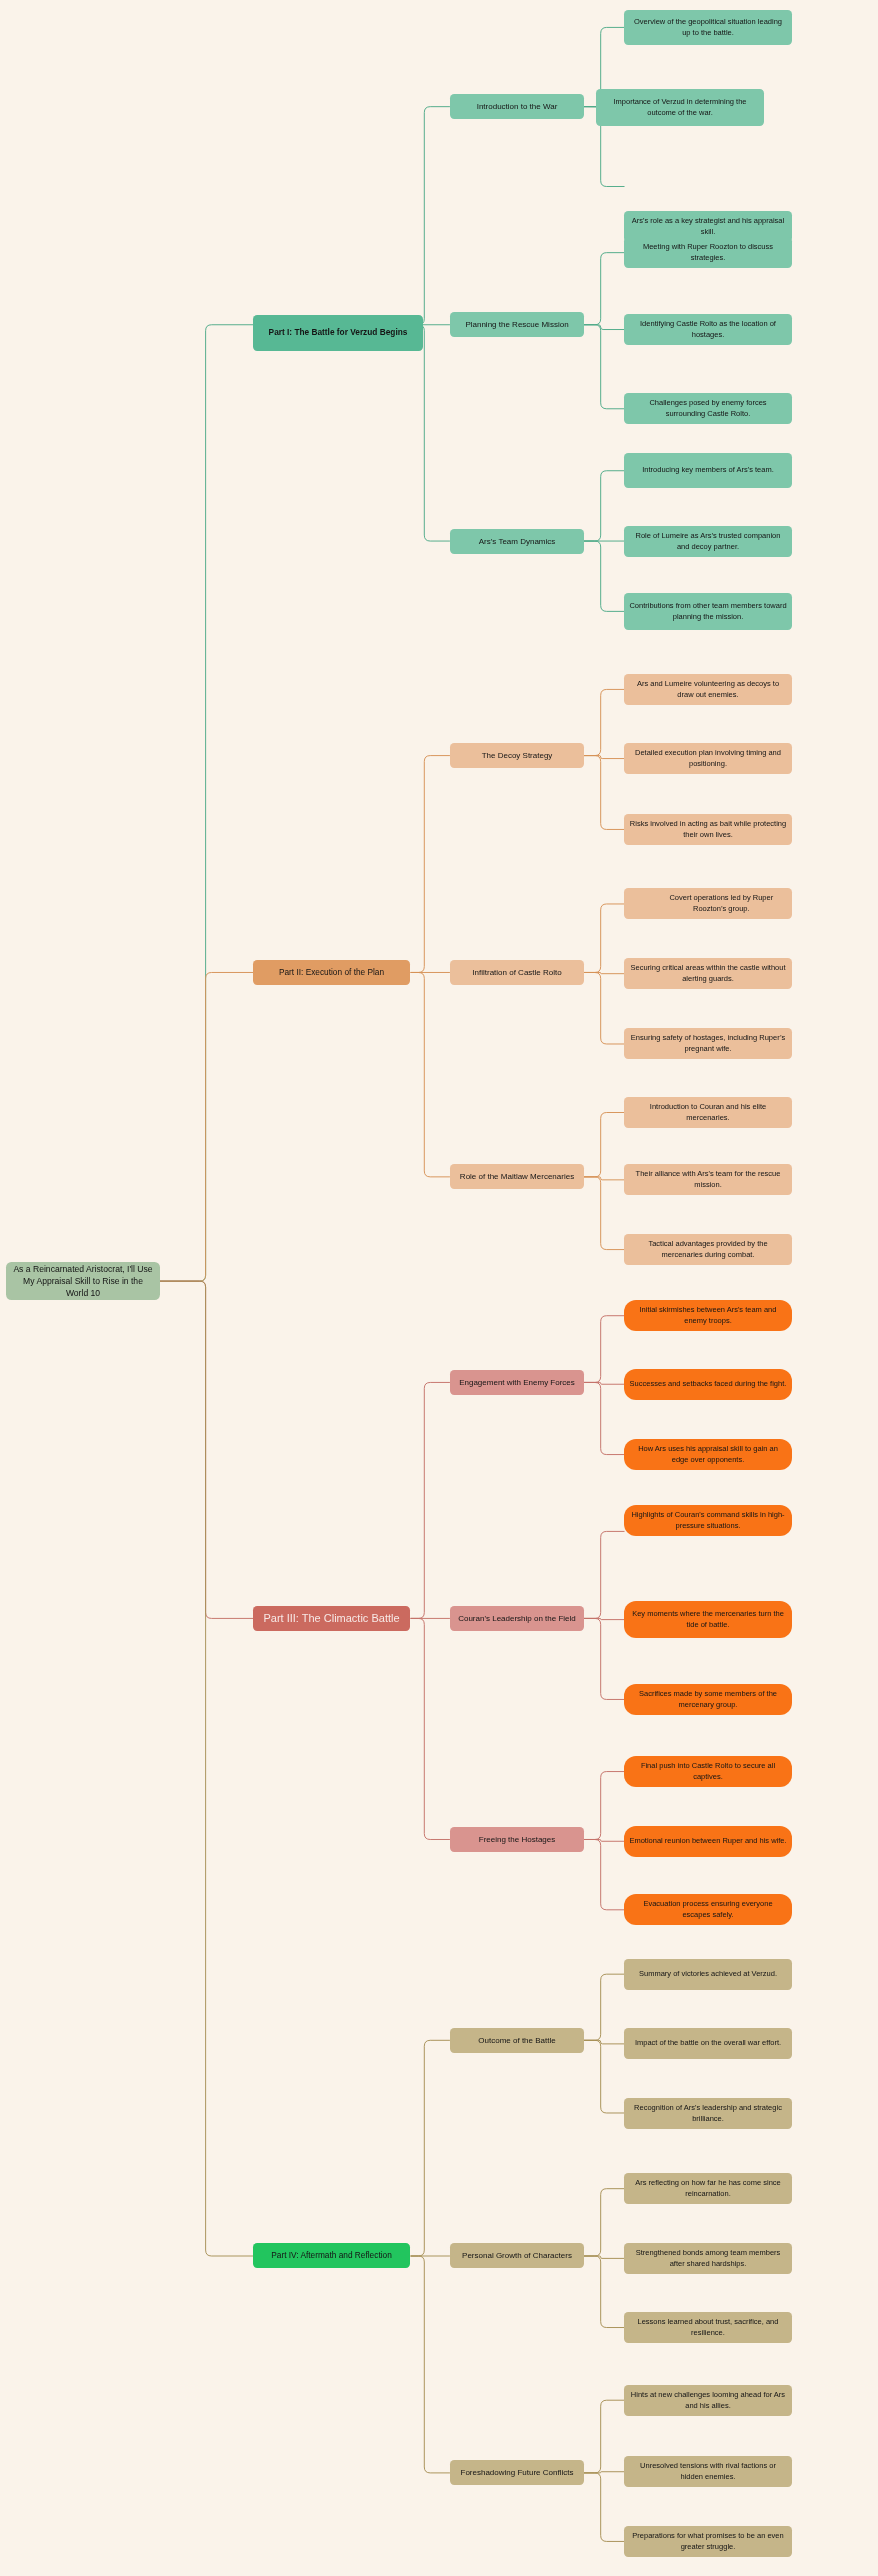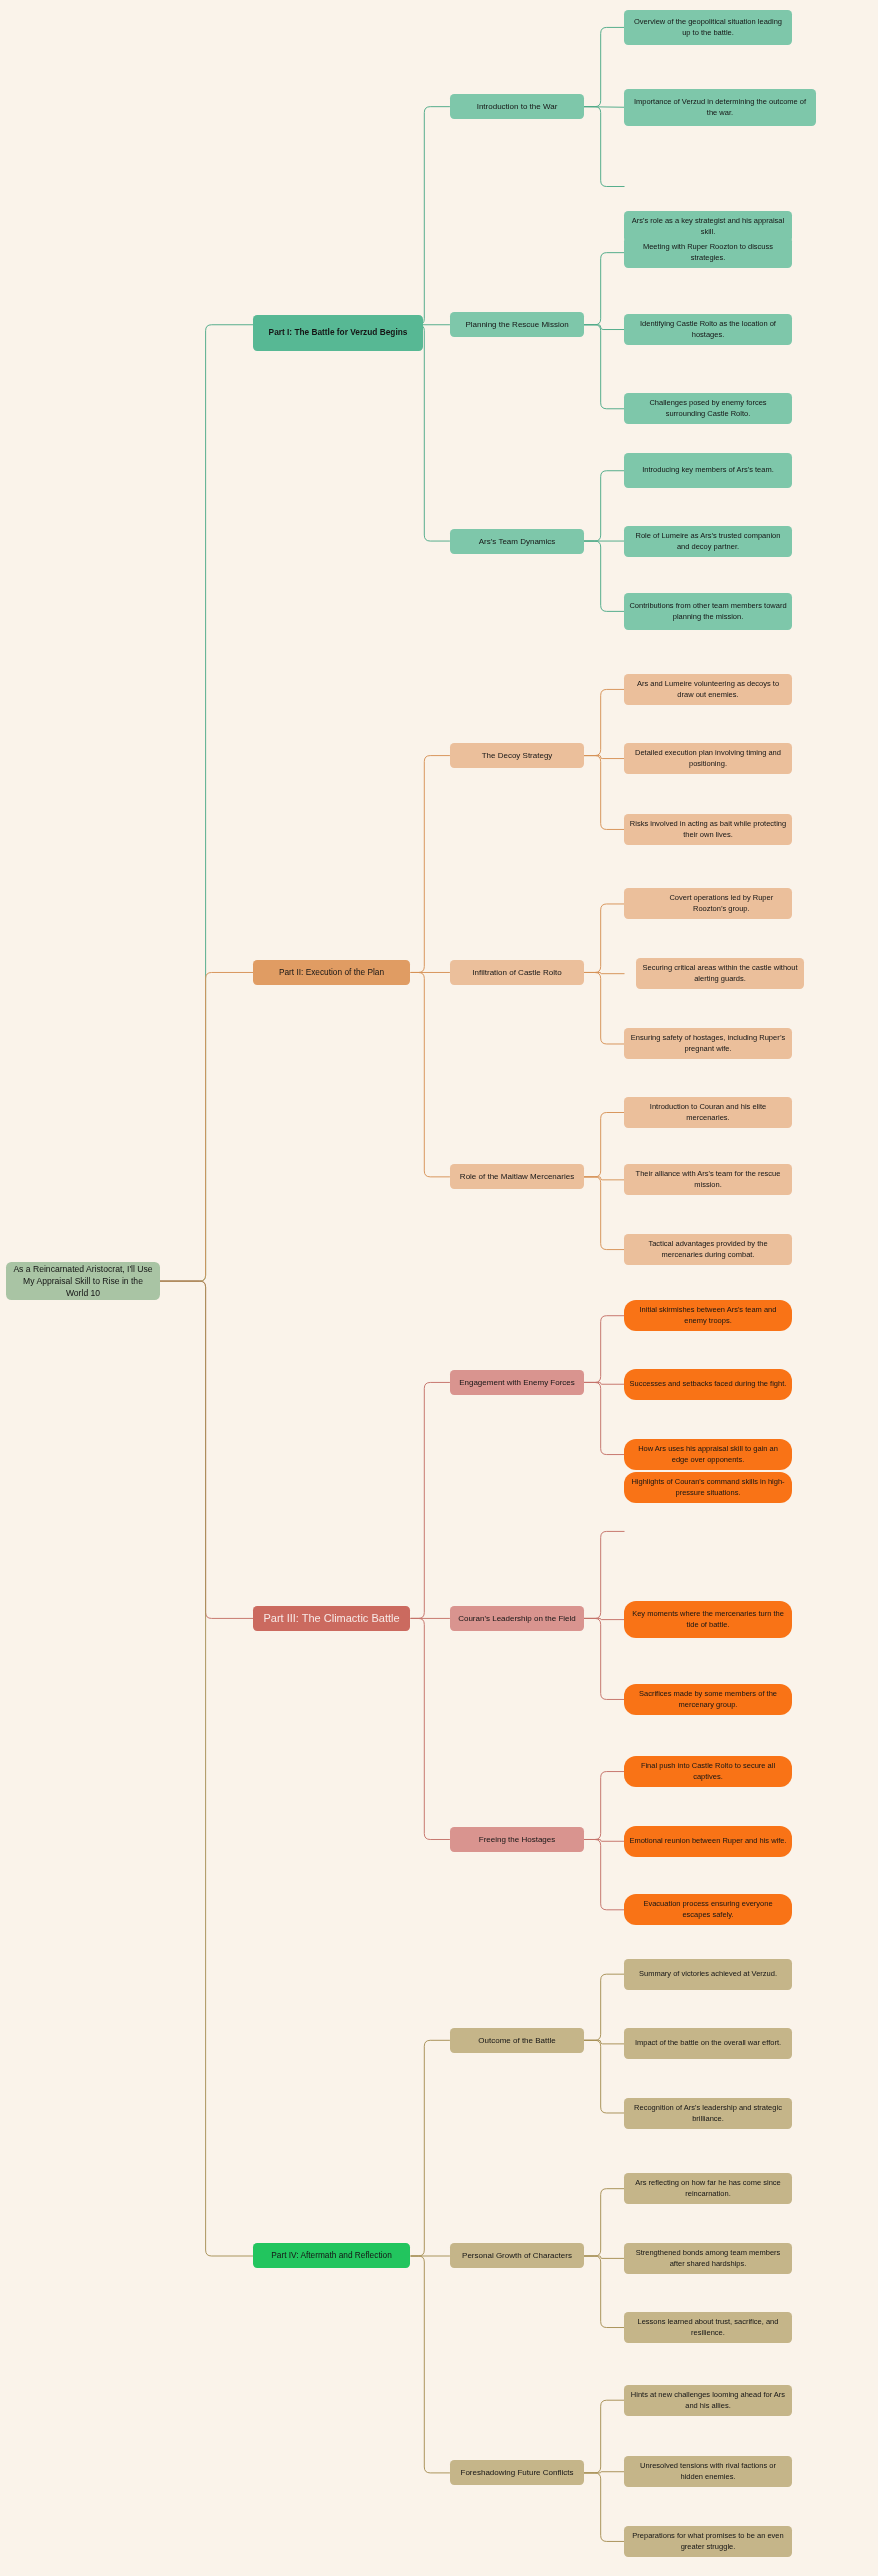--- a/index.html
+++ b/index.html
@@ -103,21 +103,21 @@
       </div>
       <div class="node c1-main" style="left: 253px; top: 315px; width: 170px; height: 36px; font-weight: bold;">
         <span>Part I: The Battle for Verzud Begins</span>
       </div>
       <div class="node c1-sub" style="left: 450px; top: 94px; width: 134px; height: 25px;">
         <span>Introduction to the War</span>
       </div>
       <div class="node c1-leaf" style="left: 624px; top: 10px; width: 168px; height: 35px;">
         <span>Overview of the geopolitical situation leading up to the battle.</span>
       </div>
-      <div class="node c1-leaf" style="left: 624px; top: 89px; width: 192px; height: 37px;">
+      <div class="node c1-leaf" style="left: 596px; top: 89px; width: 168px; height: 37px;">
         <span>Importance of Verzud in determining the outcome of the war.</span>
       </div>
       <div class="node c1-leaf" style="left: 624px; top: 171px; width: 168px; height: 31px; margin-top: 40px;">
         <span>Ars's role as a key strategist and his appraisal skill.</span>
       </div>
       <div class="node c1-sub" style="left: 450px; top: 312px; width: 134px; height: 25px;">
         <span>Planning the Rescue Mission</span>
       </div>
       <div class="node c1-leaf" style="left: 624px; top: 237px; width: 168px; height: 31px;">
         <span>Meeting with Ruper Roozton to discuss strategies.</span>
@@ -154,21 +154,21 @@
       </div>
       <div class="node c2-leaf" style="left: 624px; top: 814px; width: 168px; height: 31px;">
         <span>Risks involved in acting as bait while protecting their own lives.</span>
       </div>
       <div class="node c2-sub" style="left: 450px; top: 960px; width: 134px; height: 25px;">
         <span>Infiltration of Castle Rolto</span>
       </div>
       <div class="node c2-leaf" style="left: 624px; top: 888px; width: 168px; height: 31px; padding-left: 32px;">
         <span>Covert operations led by Ruper Roozton’s group.</span>
       </div>
-      <div class="node c2-leaf" style="left: 624px; top: 958px; width: 168px; height: 31px; margin-left: 12px;">
+      <div class="node c2-leaf" style="left: 624px; top: 958px; width: 168px; height: 31px;">
         <span>Securing critical areas within the castle without alerting guards.</span>
       </div>
       <div class="node c2-leaf" style="left: 624px; top: 1028px; width: 168px; height: 31px;">
         <span>Ensuring safety of hostages, including Ruper’s pregnant wife.</span>
       </div>
       <div class="node c2-sub" style="left: 450px; top: 1164px; width: 134px; height: 25px;">
         <span>Role of the Maitlaw Mercenaries</span>
       </div>
       <div class="node c2-leaf" style="left: 624px; top: 1097px; width: 168px; height: 31px;">
         <span>Introduction to Couran and his elite mercenaries.</span>
@@ -190,21 +190,21 @@
       </div>
       <div class="node c3-leaf" style="left: 624px; top: 1369px; width: 168px; height: 31px;">
         <span>Successes and setbacks faced during the fight.</span>
       </div>
       <div class="node c3-leaf" style="left: 624px; top: 1439px; width: 168px; height: 31px;">
         <span>How Ars uses his appraisal skill to gain an edge over opponents.</span>
       </div>
       <div class="node c3-sub" style="left: 450px; top: 1606px; width: 134px; height: 25px;">
         <span>Couran's Leadership on the Field</span>
       </div>
-      <div class="node c3-leaf" style="left: 624px; top: 1472px; width: 168px; height: 31px;">
+      <div class="node c3-leaf" style="left: 624px; top: 1505px; width: 168px; height: 31px;">
         <span>Highlights of Couran's command skills in high-pressure situations.</span>
       </div>
       <div class="node c3-leaf" style="left: 624px; top: 1601px; width: 168px; height: 37px;">
         <span>Key moments where the mercenaries turn the tide of battle.</span>
       </div>
       <div class="node c3-leaf" style="left: 624px; top: 1684px; width: 168px; height: 31px;">
         <span>Sacrifices made by some members of the mercenary group.</span>
       </div>
       <div class="node c3-sub" style="left: 450px; top: 1827px; width: 134px; height: 25px;">
         <span>Freeing the Hostages</span>

